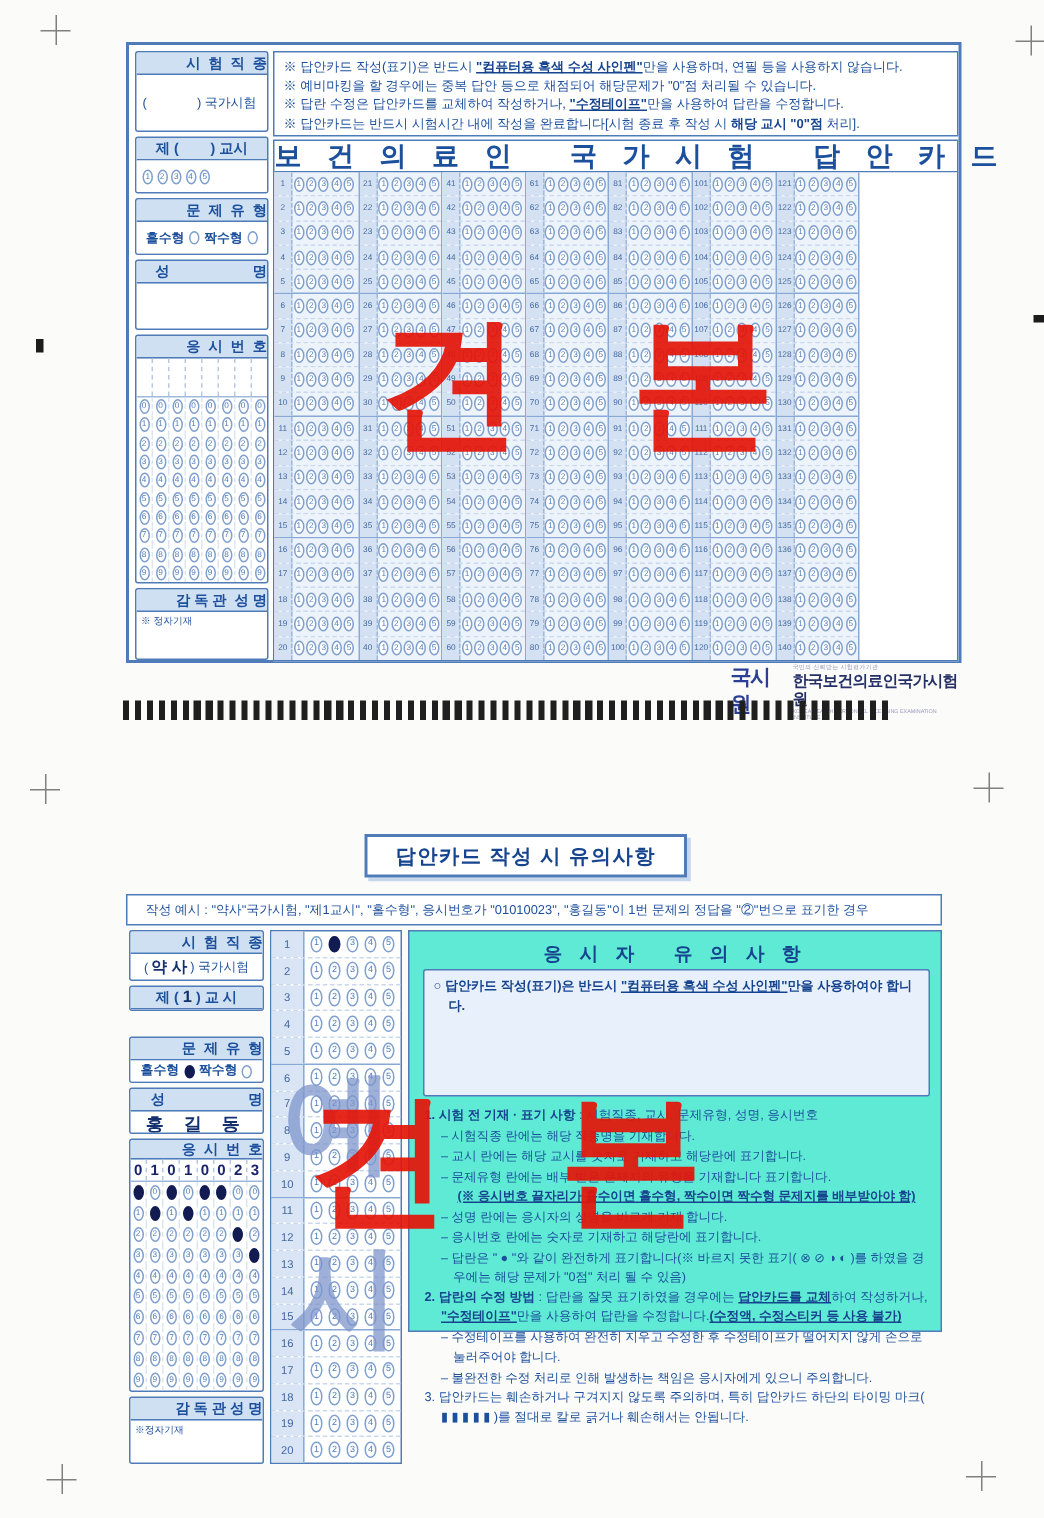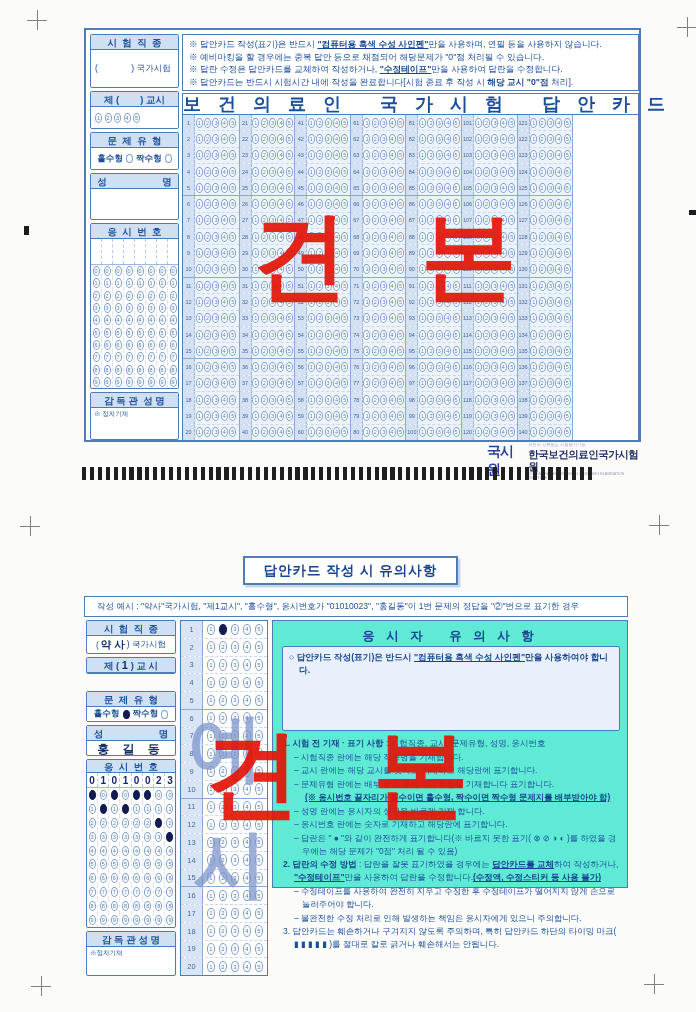--- a/index.html
+++ b/index.html
@@ -7,21 +7,21 @@
 body{font-family:"Liberation Sans",sans-serif}
 #page{position:relative;width:696px;height:1012px;margin:0 auto;background:#fbfbf9;overflow:hidden;color:#1c4f9c}
 
 .cmark{position:absolute;width:20px;height:20px;pointer-events:none}
 .cmark::before{content:"";position:absolute;left:0;right:0;top:9.5px;height:1px;background:#80807e}
 .cmark::after{content:"";position:absolute;top:0;bottom:0;left:9.5px;width:1px;background:#80807e}
 .tick{position:absolute;background:#1c1c1c}
 
 .card{position:absolute;border:2px solid #4f7cb8;background:#fff}
 .sbox{position:absolute;left:0;width:89px;border:1.4px solid #4f7cb8;border-radius:2px;background:#fff;display:flex;flex-direction:column;overflow:hidden}
-.sbox-h{flex:none;background:#cfe0f2;border-bottom:1px solid #4f7cb8;font-weight:bold;font-size:9.5px;line-height:15px;height:15px;text-align:center;color:#1c4f9c;white-space:pre}
+.sbox-h{flex:none;background:#cfe0f2;border-bottom:1px solid #4f7cb8;font-weight:bold;font-size:9.5px;line-height:15px;height:15px;text-align:right;color:#1c4f9c;white-space:pre}
 .sbox-b{flex:1;display:flex;align-items:center;font-size:8.6px;color:#1c4f9c;padding:0 4px;white-space:pre}
 .plabel{flex:none;font-weight:bold;font-size:9.5px;text-align:center;line-height:15px;height:15px;white-space:pre;background:#cfe0f2;border-bottom:1px solid #4f7cb8}
 .prow{flex:1;display:flex;align-items:center;padding:0 4px;gap:2.5px;background:#fff}
 
 .bub{display:inline-flex;flex:none;align-items:center;justify-content:center;width:7px;height:10px;border:0.8px solid #7f9fcd;border-radius:50%;font-size:5.5px;color:#4f7cb8;background:#fff}
 .bub.fil{background:#121c52;border-color:#121c52;color:transparent}
 
 #t-notice{position:absolute;left:96px;top:4px;width:457px;height:57px;border:1.4px solid #4f7cb8;background:#fff;padding:3px 6px;overflow:hidden}
 .tnotice{font-size:8.7px;line-height:12.7px;color:#1c4f9c;white-space:nowrap}
 #t-main{position:absolute;left:96px;top:63px;width:457px;height:348px;border:1.4px solid #4f7cb8;background:#fff}

